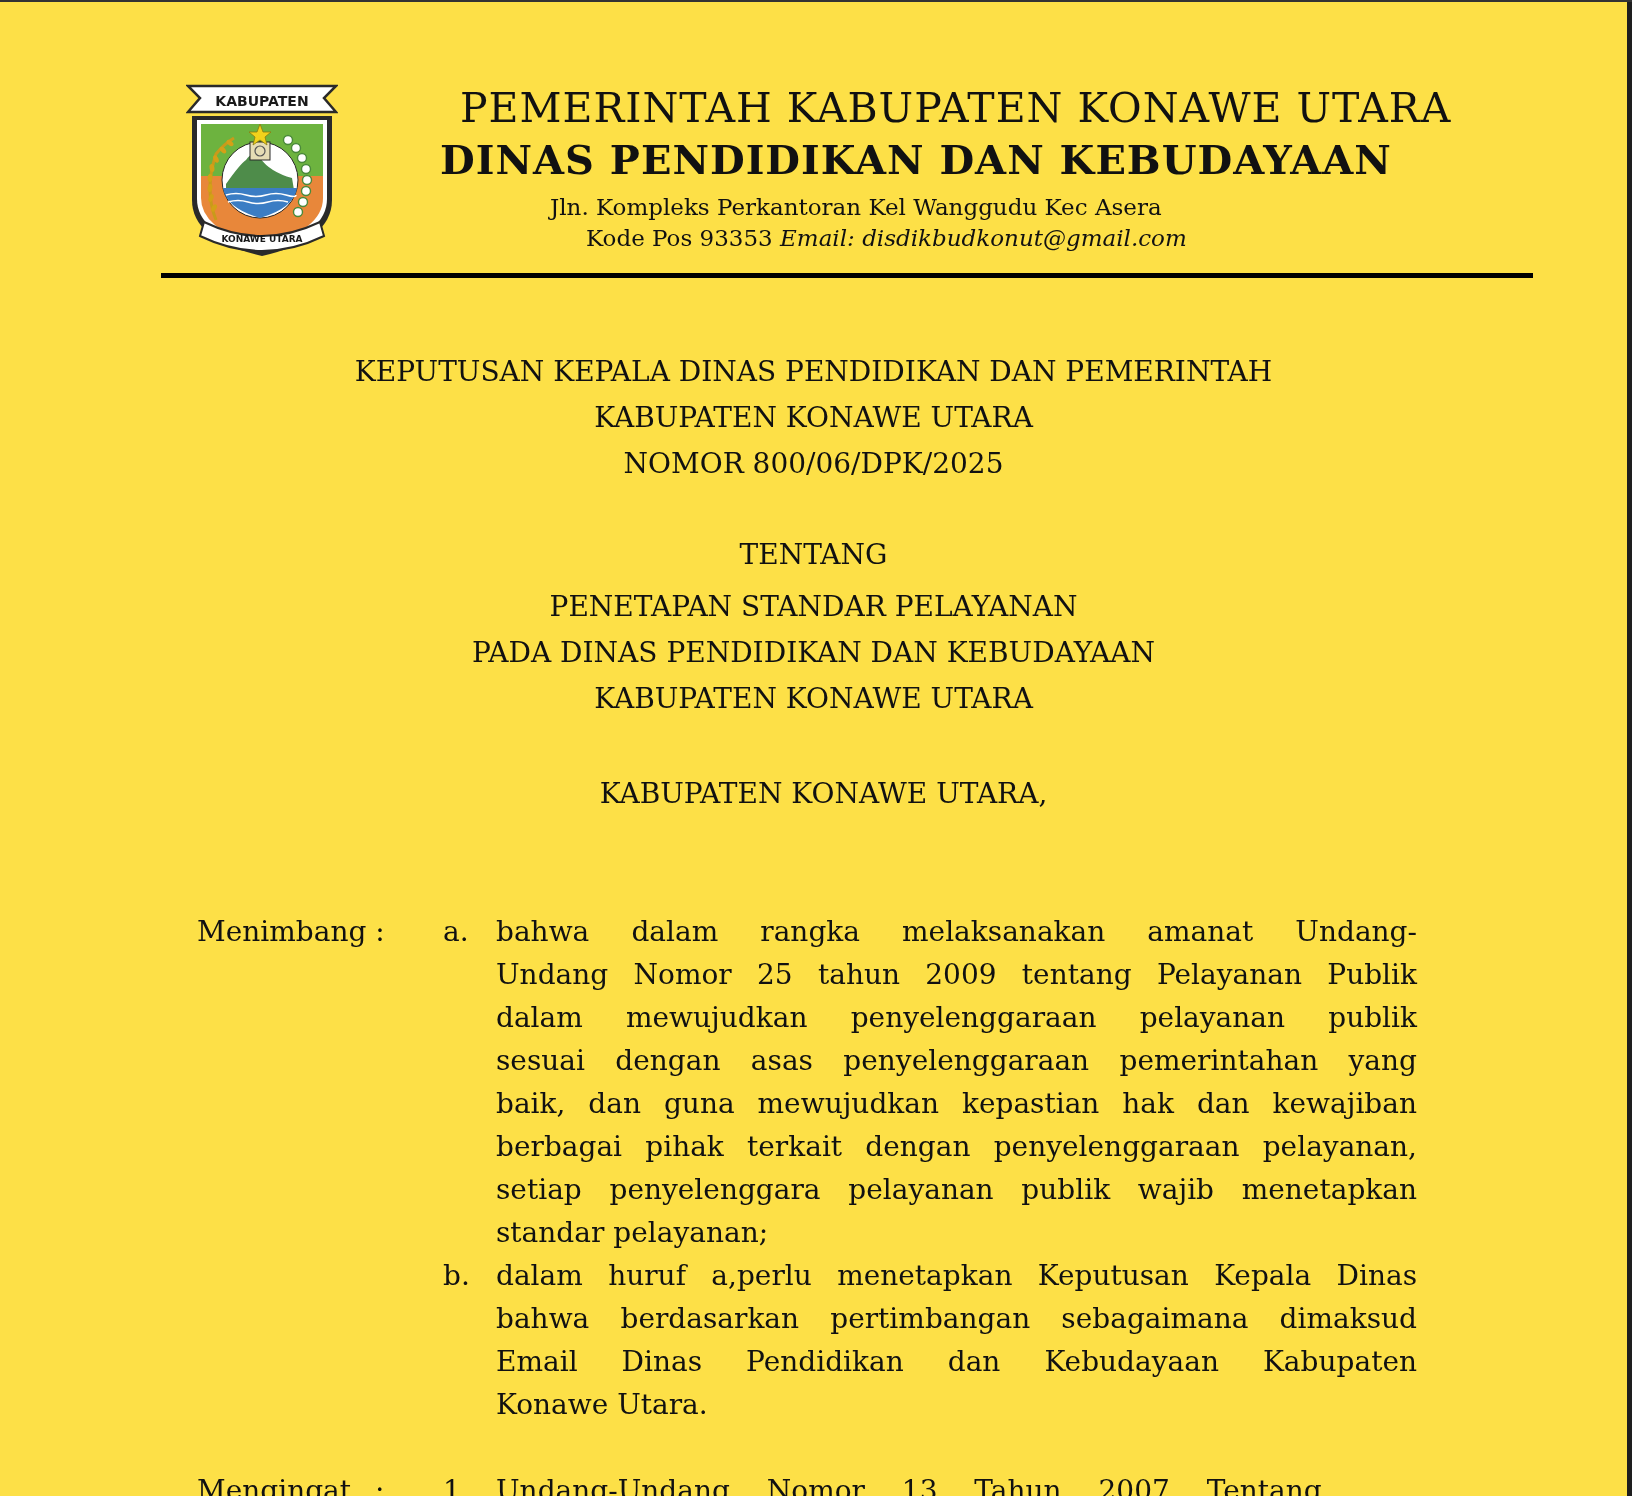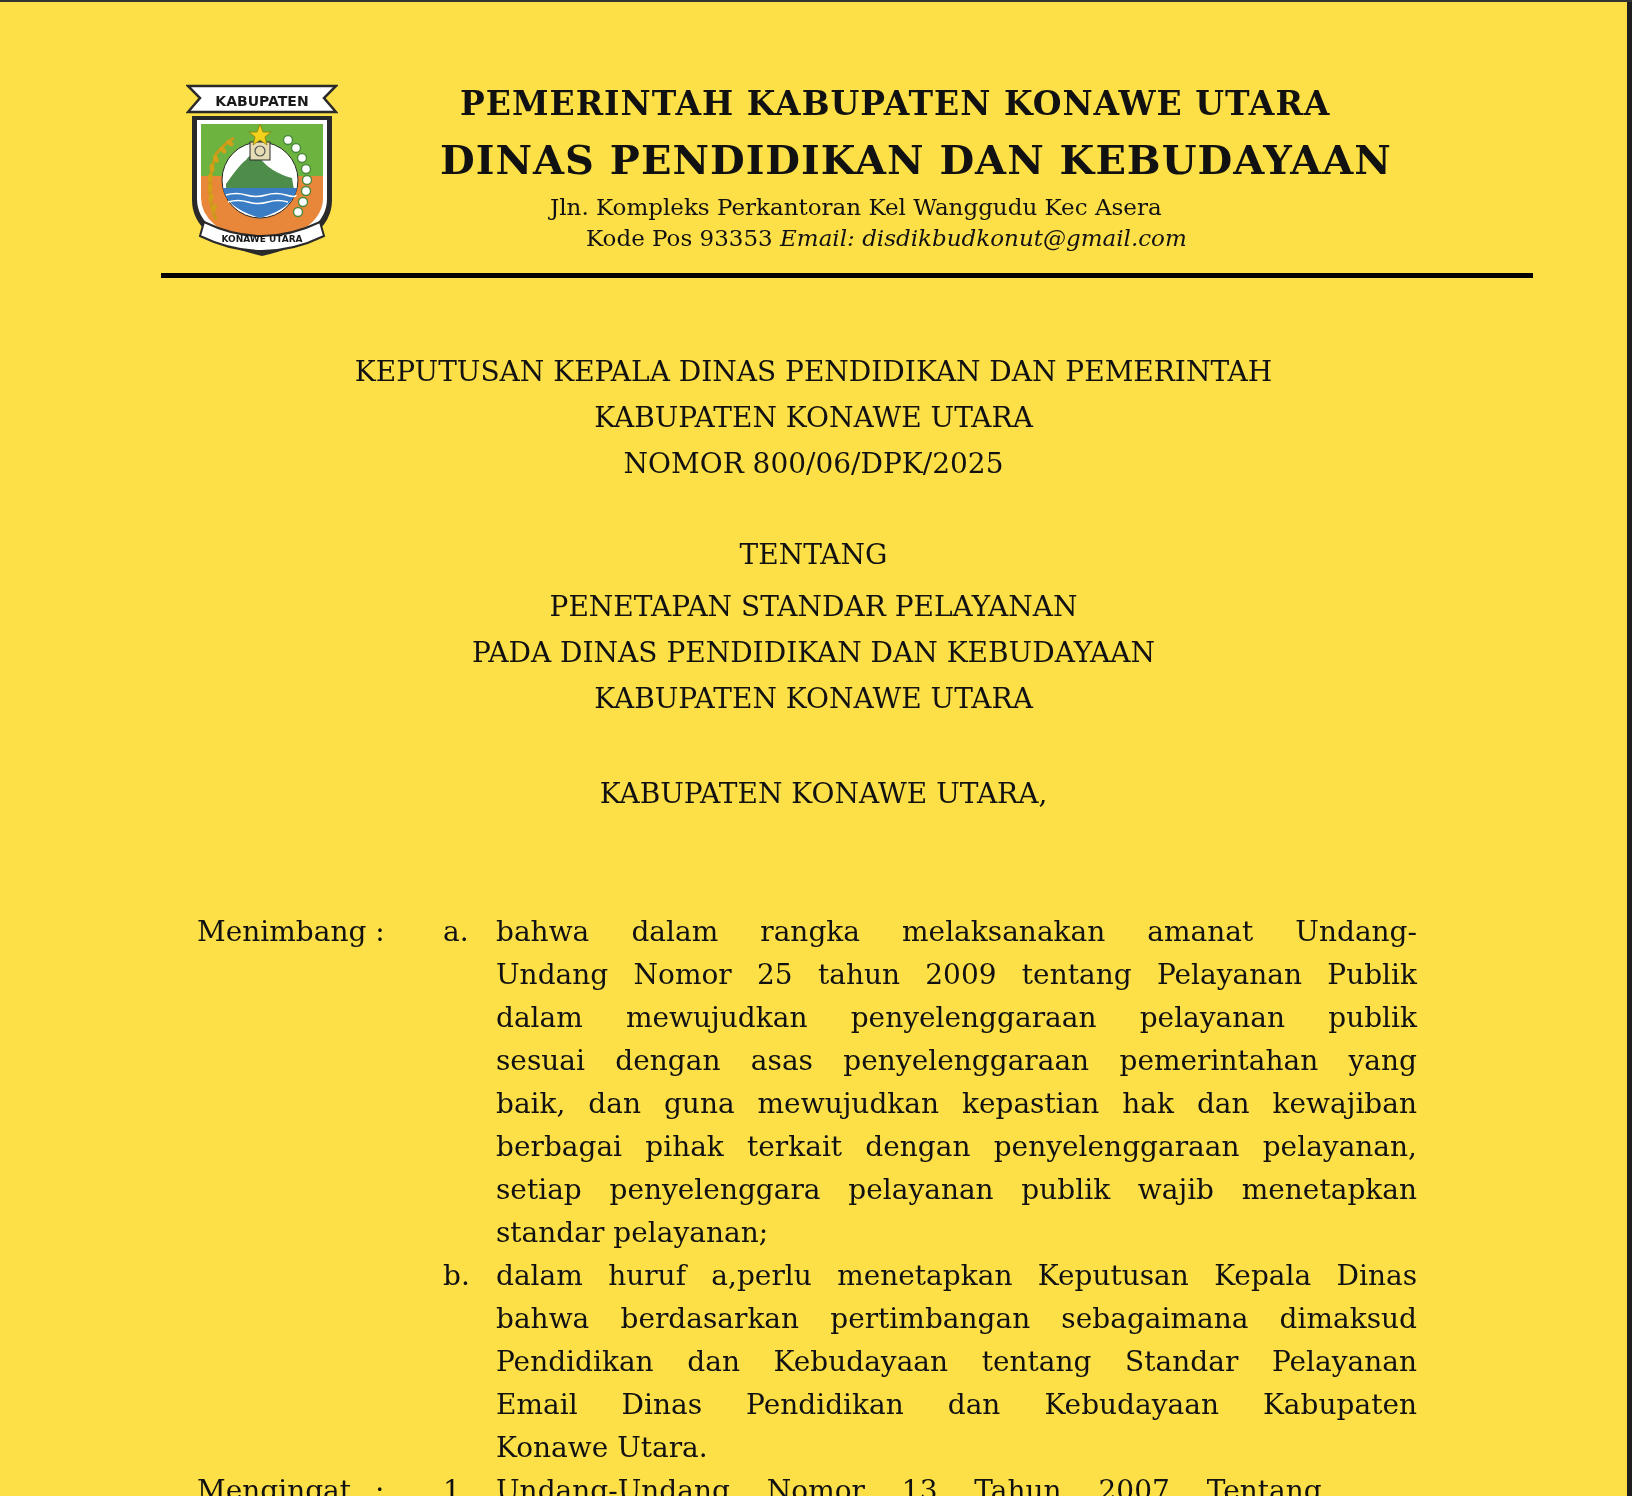--- a/index.html
+++ b/index.html
@@ -11,21 +11,21 @@
   }
   .top-edge { position: absolute; left: 0; top: 0; width: 1632px; height: 2px; background: #333333; }
   .right-edge { position: absolute; right: 0; top: 2px; width: 5px; height: 1494px; background: #1e1e1e; }
   .page { position: absolute; left: 0; top: 2px; width: 1627px; height: 1494px; background: #fde047; }
 
   .logo { position: absolute; left: 186px; top: 78px; width: 152px; height: 178px; }
 
   .kop { position: absolute; left: 440px; top: 80px; width: 900px; }
   .kop-line1 {
     position: absolute; left: 20px; top: 2px; width: 860px; text-align: center;
-    font-family: "DejaVu Serif", serif; font-weight: bold; font-size: 33px; letter-spacing: 1px;
+    font-family: "DejaVu Serif", serif; font-weight: normal; font-size: 41px; letter-spacing: 1px;
     transform: scaleX(1.0); white-space: nowrap;
   }
   .kop-line2 {
     position: absolute; left: 0px; top: 54px; width: 900px; text-align: center;
     font-family: "DejaVu Serif", serif; font-weight: bold; font-size: 40px; letter-spacing: 1px;
     white-space: nowrap;
   }
   .kop-addr1 {
     position: absolute; left: 110px; top: 112px; width: 800px; text-align: left;
     font-family: "DejaVu Serif", serif; font-size: 23px; white-space: nowrap; padding-left: 0;
@@ -150,21 +150,20 @@
             <span class="l">berbagai pihak terkait dengan penyelenggaraan pelayanan,</span>
             <span class="l">setiap penyelenggara pelayanan publik wajib menetapkan</span>
             <span class="l last">standar pelayanan;</span>
           </span>
         </div>
         <div class="item">
           <span class="item-num">b.</span>
           <span class="item-text">
             <span class="l">dalam huruf a,perlu menetapkan Keputusan Kepala Dinas</span>
             <span class="l">bahwa berdasarkan pertimbangan sebagaimana dimaksud</span>
-            <span class="l">Pendidikan dan Kebudayaan tentang Standar Pelayanan</span>
             <span class="l">Email Dinas Pendidikan dan Kebudayaan Kabupaten</span>
             <span class="l last">Konawe Utara.</span>
           </span>
         </div>
       </div>
     </div>
   </div>
 
   <div class="mengingat">
     <span style="position:absolute;left:0;top:0;">Mengingat</span>

